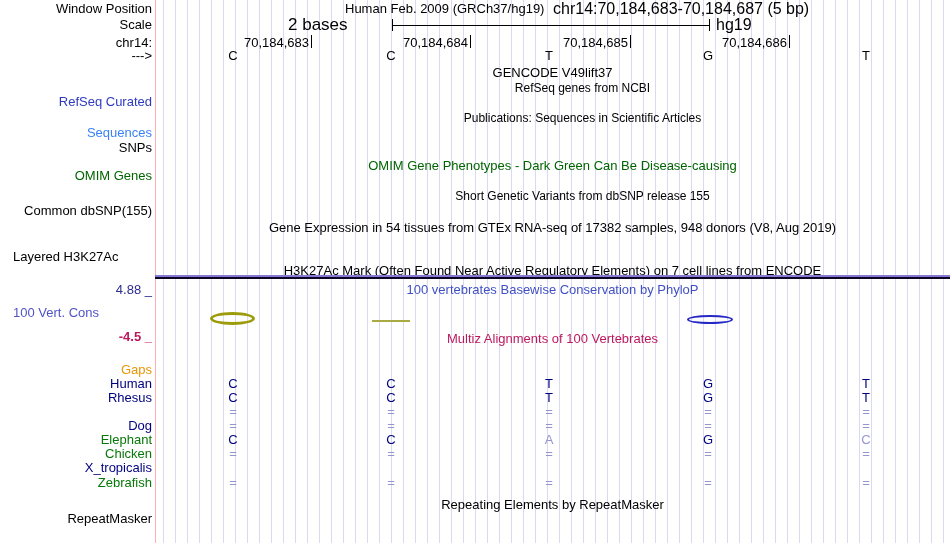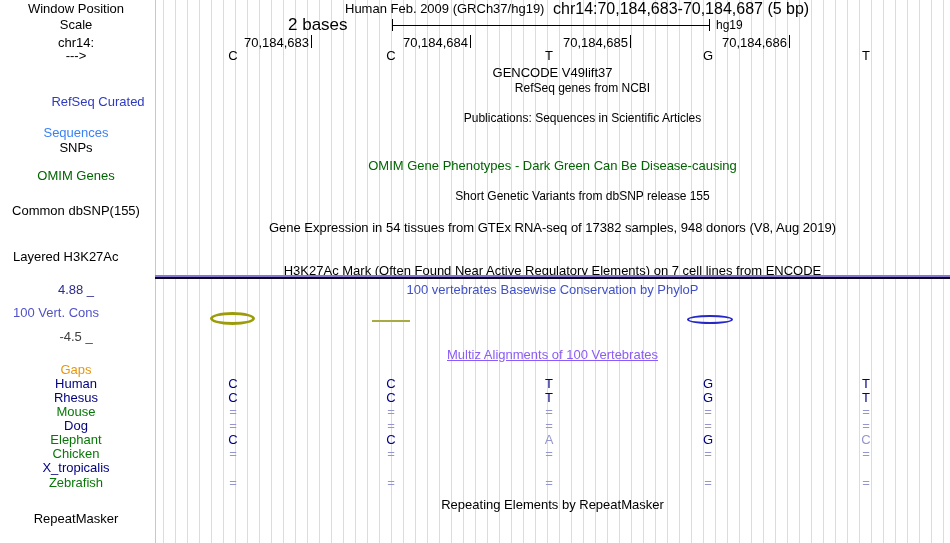--- a/index.html
+++ b/index.html
@@ -9,21 +9,21 @@
     overflow:hidden; color:#000;
   }
   
   #grid {
     position:absolute; left:163px; top:0; width:787px; height:543px;
     background:repeating-linear-gradient(to right,#d9d9f1 0px,#d9d9f1 1px,transparent 1px,transparent 12px);
   }
   #pink-divider {
     position:absolute; left:155px; top:0; width:1px; height:543px; background:#ffb0b0;
   }
-  .lbl { position:absolute; left:0; width:152px; text-align:center; font-size:13px; line-height:14px; white-space:nowrap; }
+  .lbl { position:absolute; left:0; width:152px; text-align:right; font-size:13px; line-height:14px; white-space:nowrap; }
   .lbl-left { position:absolute; left:13px; font-size:13px; line-height:14px; white-space:nowrap; }
   .ctitle { position:absolute; left:155px; width:795px; text-align:center; font-size:13px; line-height:14px; white-space:nowrap; }
   .small { font-size:12px; line-height:12px;margin-left:30px; }
   .coord { position:absolute; width:98px; text-align:right; font-size:13px; line-height:14px; }
   .tick { position:absolute; width:1px; height:13px; background:#000; }
   .base { position:absolute; width:18px; margin-left:-9px; text-align:center; font-size:13px; line-height:14px; }
   .cell { position:absolute; width:18px; margin-left:-9px; text-align:center; font-size:13px; line-height:14px; }
   #scalebar-line { position:absolute; left:392px; top:25px; width:318px; height:1px; background:#000; }
   .scalebar-tick { position:absolute; top:19px; width:1px; height:12px; background:#000; }
   #h3k27ac-band {
@@ -44,21 +44,21 @@
 
   <div class="lbl" style="top:2px">Window Position</div>
   <div style="position:absolute;left:345px;top:2px;font-size:13px;line-height:14px;white-space:nowrap">Human Feb. 2009 (GRCh37/hg19)</div>
   <div style="position:absolute;left:553px;top:2px;font-size:16px;line-height:14px;white-space:nowrap">chr14:70,184,683-70,184,687 (5 bp)</div>
 
   <div class="lbl" style="top:18px">Scale</div>
   <div style="position:absolute;left:288px;top:18px;width:100px;text-align:left;font-size:17px;line-height:14px">2 bases</div>
   <div id="scalebar-line"></div>
   <div class="scalebar-tick" style="left:392px"></div>
   <div class="scalebar-tick" style="left:709px"></div>
-  <div style="position:absolute;left:716px;top:18px;font-size:12px;line-height:14px">hg19</div>
+  <div style="position:absolute;left:716px;top:18px;font-size:16px;line-height:14px">hg19</div>
 
   <div class="lbl" style="top:36px">chr14:</div>
   <div class="coord" style="left:211px;top:36px">70,184,683</div>
   <div class="coord" style="left:370px;top:36px">70,184,684</div>
   <div class="coord" style="left:530px;top:36px">70,184,685</div>
   <div class="coord" style="left:689px;top:36px">70,184,686</div>
   <div class="tick" style="left:311px;top:35px"></div>
   <div class="tick" style="left:470px;top:35px"></div>
   <div class="tick" style="left:630px;top:35px"></div>
   <div class="tick" style="left:789px;top:35px"></div>
@@ -71,44 +71,43 @@
   <div class="base" style="left:866px;top:49px">T</div>
 
   <div class="ctitle" style="top: 66px; color: rgb(0, 0, 0);">GENCODE V49lift37</div>
   <div class="ctitle small" style="top: 82px; color: rgb(0, 0, 0);">RefSeq genes from NCBI</div>
   <div class="ctitle small" style="top: 112px; color: rgb(0, 0, 0);">Publications: Sequences in Scientific Articles</div>
   <div class="ctitle" style="top: 159px; color: rgb(0, 100, 0);">OMIM Gene Phenotypes - Dark Green Can Be Disease-causing</div>
   <div class="ctitle small" style="top: 190px; color: rgb(0, 0, 0);">Short Genetic Variants from dbSNP release 155</div>
   <div class="ctitle" style="top: 221px; color: rgb(0, 0, 0);">Gene Expression in 54 tissues from GTEx RNA-seq of 17382 samples, 948 donors (V8, Aug 2019)</div>
   <div class="ctitle" style="top: 236px; color: rgb(0, 0, 0); margin-top: 28px;">H3K27Ac Mark (Often Found Near Active Regulatory Elements) on 7 cell lines from ENCODE</div>
   <div class="ctitle" style="top: 283px; color: rgb(64, 80, 196);">100 vertebrates Basewise Conservation by PhyloP</div>
-  <div class="ctitle" style="top: 348px; color: #8b5cf6; text-decoration: underline;">Multiz Alignments of 100 Vertebrates</div>
+  <div class="ctitle" style="top: 332px; color: #be185d;">Multiz Alignments of 100 Vertebrates</div>
   <div class="ctitle" style="top: 498px; color: rgb(0, 0, 0);">Repeating Elements by RepeatMasker</div>
 
   <div class="lbl" style="top: 95px; color: rgb(46, 58, 192); padding-left: 44px;">RefSeq Curated</div>
   <div class="lbl" style="top: 126px; color: #3b82f6;">Sequences</div>
   <div class="lbl" style="top: 141px; color: rgb(0, 0, 0);">SNPs</div>
   <div class="lbl" style="top: 169px; color: rgb(0, 100, 0);">OMIM Genes</div>
   <div class="lbl" style="top: 204px; color: rgb(0, 0, 0);">Common dbSNP(155)</div>
   <div class="lbl-left" style="top: 250px; color: rgb(0, 0, 0);">Layered H3K27Ac</div>
   <div class="lbl" style="top: 283px; color: rgb(44, 44, 142);">4.88 _</div>
   <div class="lbl-left" style="top: 306px; color: rgb(81, 82, 198);">100 Vert. Cons</div>
-  <div class="lbl" style="top: 330px; color: #404040;">-4.5 _</div>
+  <div class="lbl" style="top: 330px; color: #be185d; font-weight: bold;">-4.5 _</div>
   <div class="lbl" style="top: 512px; color: rgb(0, 0, 0);">RepeatMasker</div>
 
   <div id="h3k27ac-band"></div>
 
   <div id="cons-shape-1" class="cons-ellipse"></div>
   <div id="cons-shape-2" style="position:absolute"></div>
   <div id="cons-shape-3" class="cons-ellipse"></div>
 
   <div class="lbl" style="top: 363px; color: rgb(232, 150, 10);">Gaps</div>
   <div class="lbl" style="top: 377px; color: rgb(0, 0, 128);">Human</div>
   <div class="lbl" style="top: 391px; color: rgb(0, 0, 128);">Rhesus</div>
-  <div class="lbl" style="top: 405px; color: rgb(7, 120, 7);">Mouse</div>
   <div class="lbl" style="top: 419px; color: rgb(0, 0, 128);">Dog</div>
   <div class="lbl" style="top: 433px; color: rgb(7, 120, 7);">Elephant</div>
   <div class="lbl" style="top: 447px; color: rgb(7, 120, 7);">Chicken</div>
   <div class="lbl" style="top: 461px; color: rgb(0, 0, 128);">X_tropicalis</div>
   <div class="lbl" style="top: 476px; color: rgb(7, 120, 7);">Zebrafish</div>
 
   <div class="cell" style="left: 233px; top: 377px; color: rgb(0, 0, 128);">C</div>
   <div class="cell" style="left: 391px; top: 377px; color: rgb(0, 0, 128);">C</div>
   <div class="cell" style="left: 549px; top: 377px; color: rgb(0, 0, 128);">T</div>
   <div class="cell" style="left: 708px; top: 377px; color: rgb(0, 0, 128);">G</div>

